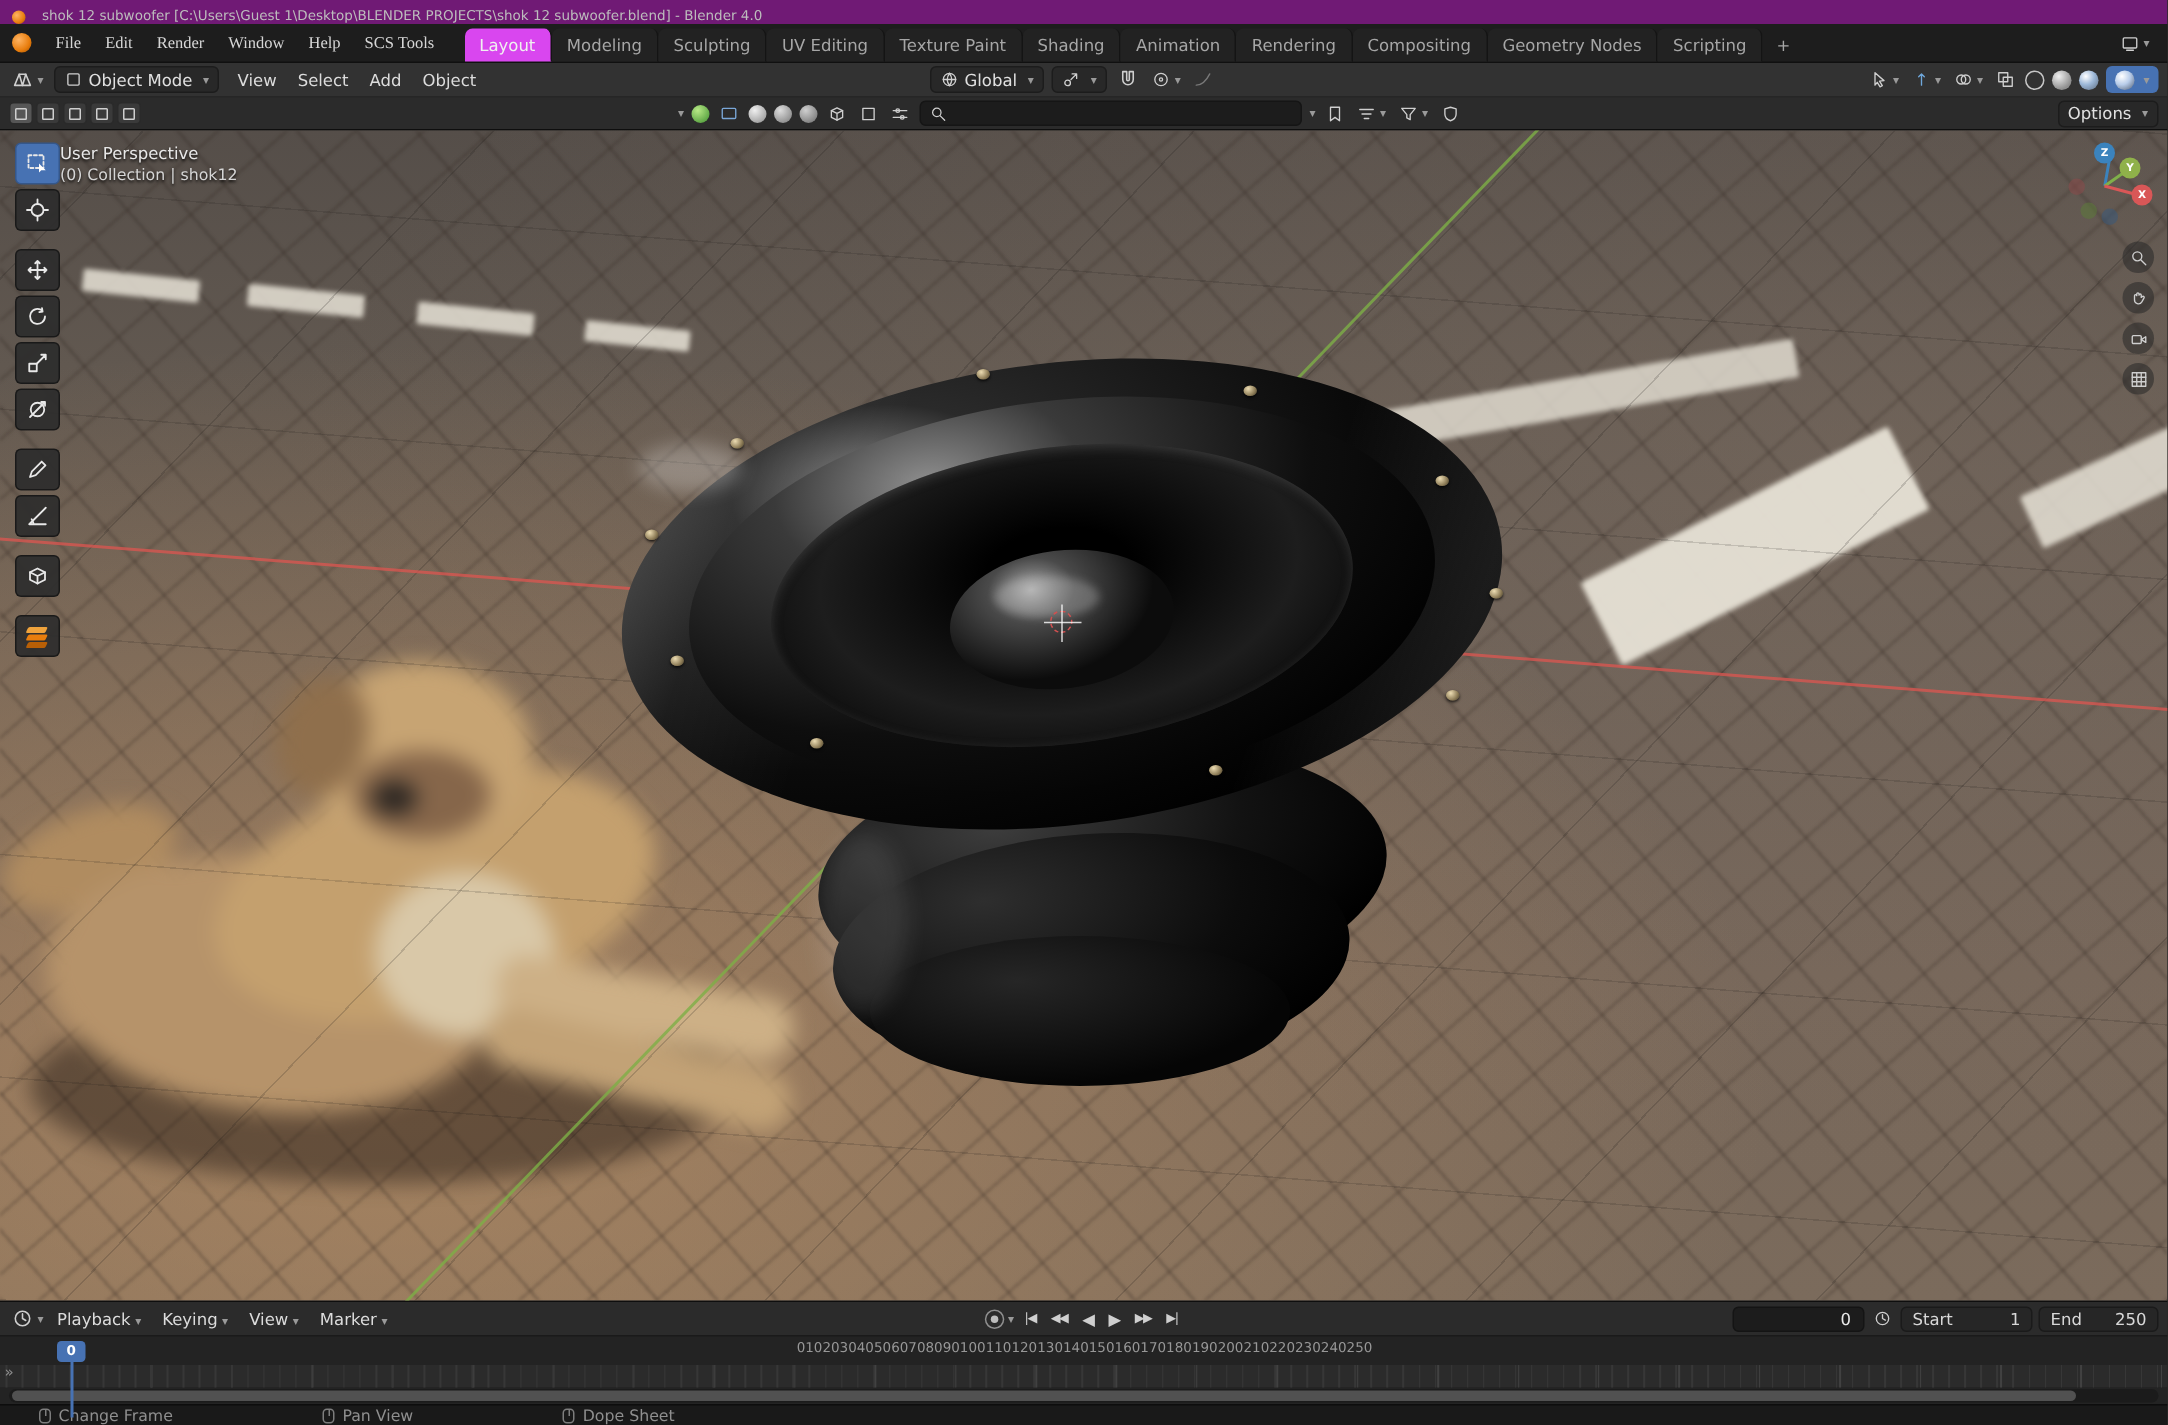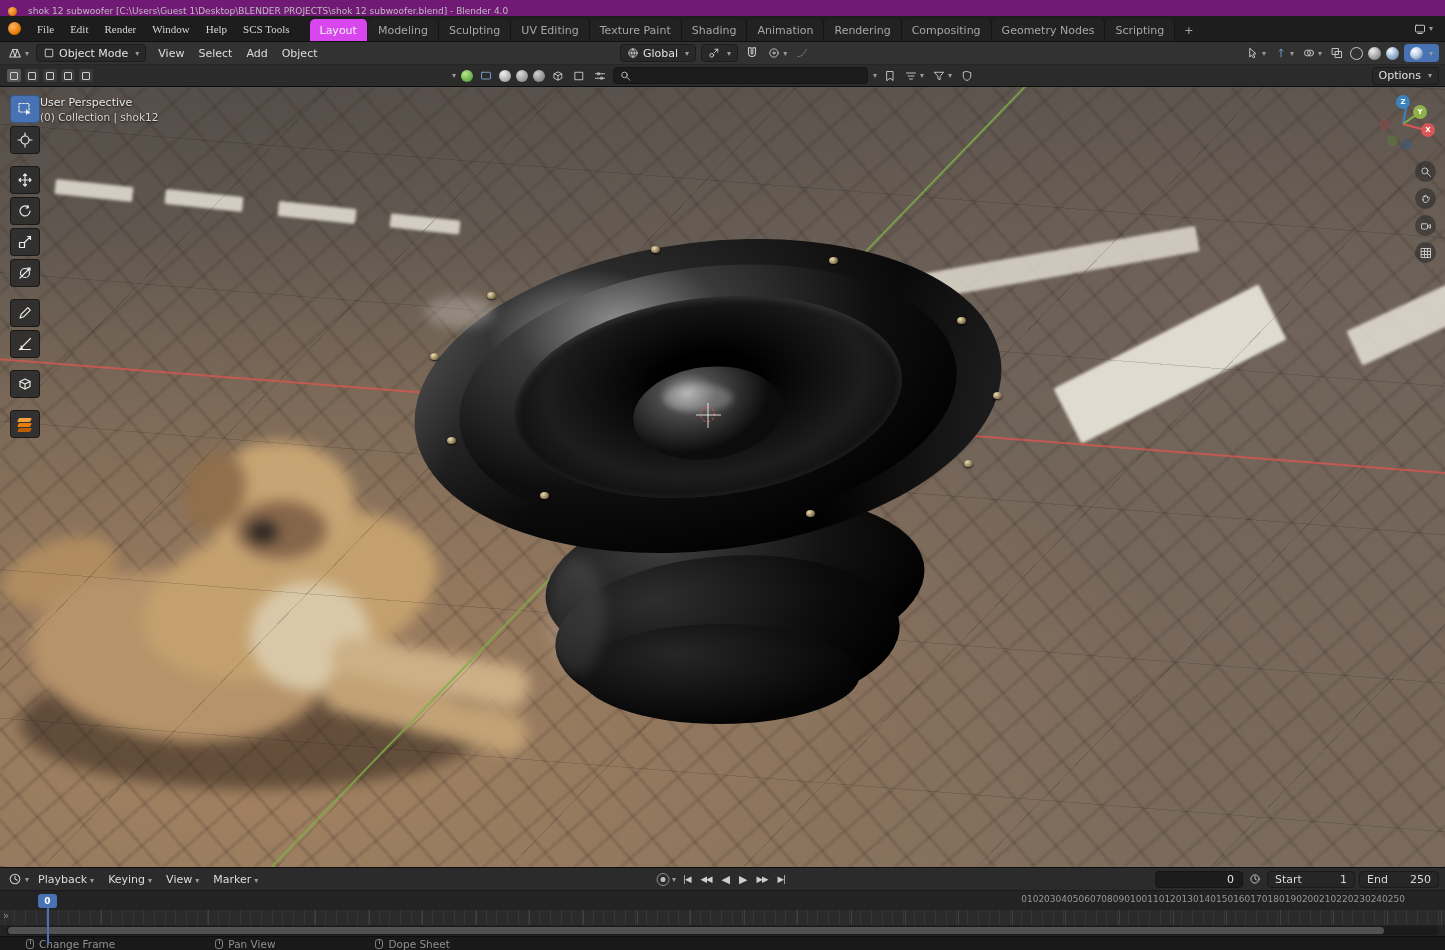--- a/index.html
+++ b/index.html
@@ -98,21 +98,21 @@
   .tl-center{position:absolute;left:50%;transform:translateX(-50%);display:flex;align-items:center;gap:3px}
   .transport{display:flex;align-items:center;gap:2px}
   .tbtn{background:none;border:none;color:#cfcfcf;font-size:8.5px;padding:1px 4px;font-family:inherit;letter-spacing:-1px}
   .tbtn.play{font-size:11px}
   .rec-btn{width:13px;height:13px;border-radius:50%;border:1.5px solid #8f8f8f;background:none;display:inline-flex;align-items:center;justify-content:center}
   .rec-btn i{width:5px;height:5px;border-radius:50%;background:#bdbdbd}
   .tl-right{margin-left:auto;display:flex;align-items:center;gap:4px}
   .frame-field{background:#1c1c1c;border:1px solid #141414;border-radius:4px;height:17px;width:88px;display:flex;align-items:center;justify-content:flex-end;padding:0 8px;color:#e8e8e8}
   .range-field{background:#262626;border:1px solid #1a1a1a;border-radius:4px;height:17px;display:flex;align-items:center;justify-content:space-between;padding:0 7px;gap:8px;color:#d8d8d8}
   .tl-ruler{height:20px;background:#232323;position:relative;border-top:1px solid #1a1a1a}
-  .ticks{display:flex;justify-content:flex-end;padding:3px 40px 0 41px;font-size:9px;color:#979797}
+  .ticks{display:flex;justify-content:center;padding:3px 40px 0 41px;font-size:9px;color:#979797}
   .playhead{position:absolute;left:38px;top:3px;width:19px;height:14px;background:#4772b3;border-radius:3px;color:#fff;font-size:9px;font-weight:bold;display:flex;align-items:center;justify-content:center;z-index:3}
   .playline{position:absolute;left:47px;top:17px;width:2px;height:37px;background:#4772b3;z-index:2}
   .tl-track{height:15px;background:#2b2b2b;position:relative;
     background-image:repeating-linear-gradient(90deg,#373737 0 1px, transparent 1px 10.7px),
                      repeating-linear-gradient(90deg,#414141 0 1px, transparent 1px 53.6px);
     background-position:47px 0}
   .overlap-arrow{position:absolute;left:3px;top:0;color:#8a8a8a;font-size:10px}
   .tl-scroll{height:11px;background:#232323;padding:1px 6px}
   .scroll-track{height:9px;background:#1b1b1b;border-radius:5px;position:relative}
   .scroll-thumb{position:absolute;left:2px;top:1px;bottom:1px;width:96%;background:#515151;border-radius:4px}

